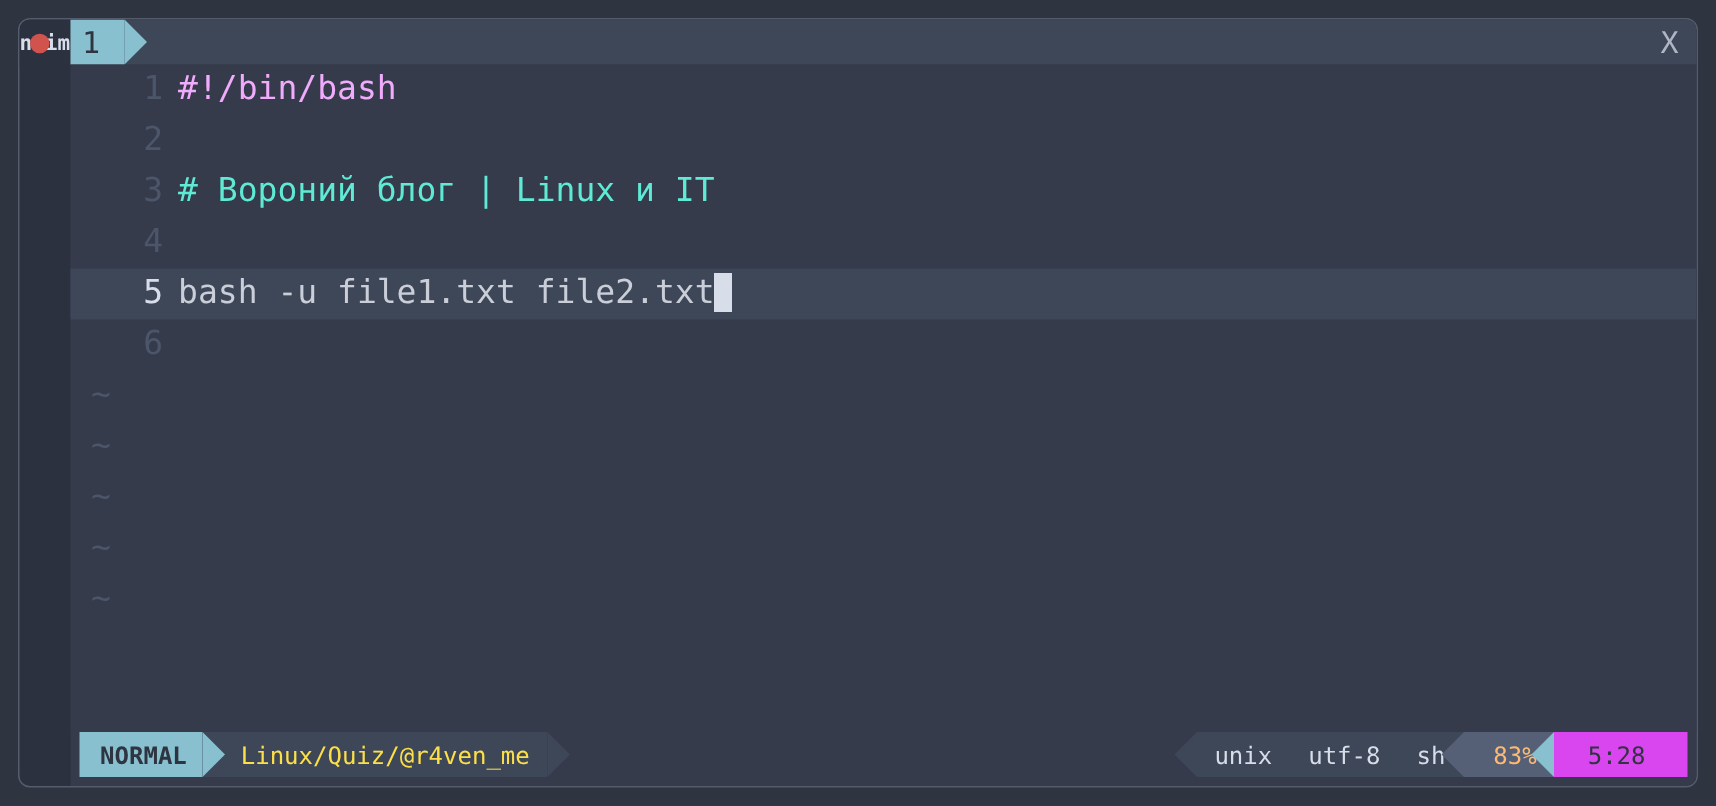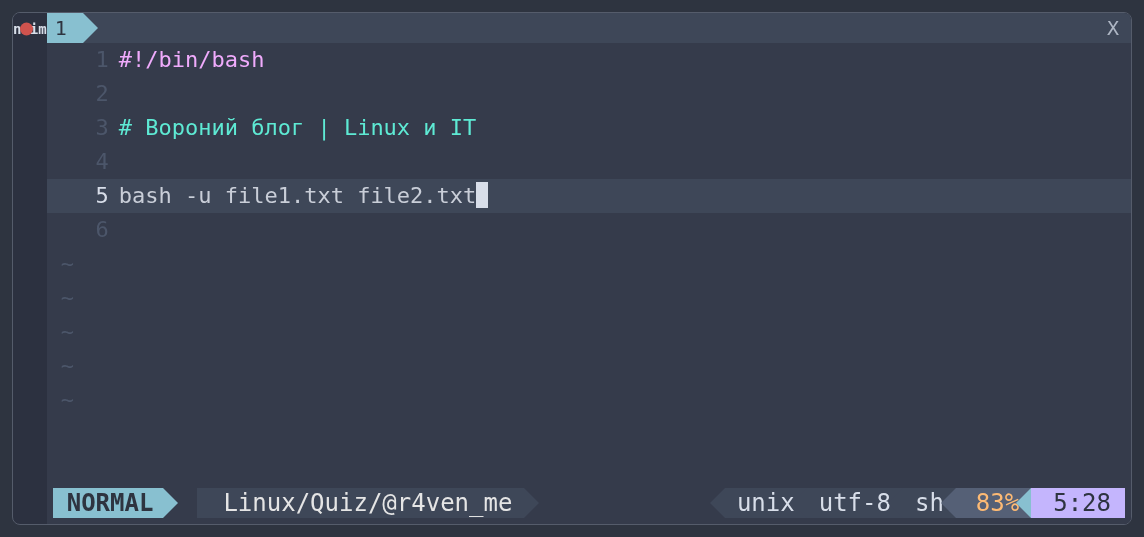--- a/index.html
+++ b/index.html
@@ -141,25 +141,24 @@
     display: flex;
     align-items: center;
   }
 
   
   .statusline {
     height: 30px;
     background: #353b4b;
     display: flex;
     align-items: stretch;
-    font-size: 24px;
+    font-size: 16px;
     color: #2e3440;
     margin: 0 6px 6px 6px;
     position: relative;
-    gap: 34px;
   }
   .seg {
     display: flex;
     align-items: center;
     padding: 0 12px;
     height: 100%;
     position: relative;
   }
   .seg-mode {
     background: #88c0d0;
@@ -172,21 +171,21 @@
     content:"";
     position:absolute;
     right:-15px; top:0;
     border-top:15px solid transparent;
     border-bottom:15px solid transparent;
     border-left:15px solid #88c0d0;
     z-index:2;
   }
   .seg-path {
     background: #3e4758;
-    color: #e5e5e5;
+    color: #fde047;
     padding-left: 26px;
     padding-right: 12px;
   }
   .seg-path::after{
     content:"";
     position:absolute;
     right:-15px; top:0;
     border-top:15px solid transparent;
     border-bottom:15px solid transparent;
     border-left:15px solid #3e4758;
@@ -222,24 +221,24 @@
   }
   .rseg-pct {
     background:#556076;
     color:#fdba74;
     padding-left:20px;
   }
   .rseg-pct::before{
     border-right-color:#556076;
   }
   .rseg-pos {
-    background:#c4b5fd;
+    background:#d946ef;
     color:#2e3440;
     padding-left:22px;
-    padding-right:14px;
+    padding-right:28px;
   }
   .rseg-pos::before{
     border-right-color:#88c0d0;
   }
 </style>
 </head>
 <body>
 
 <div class="window">
 

